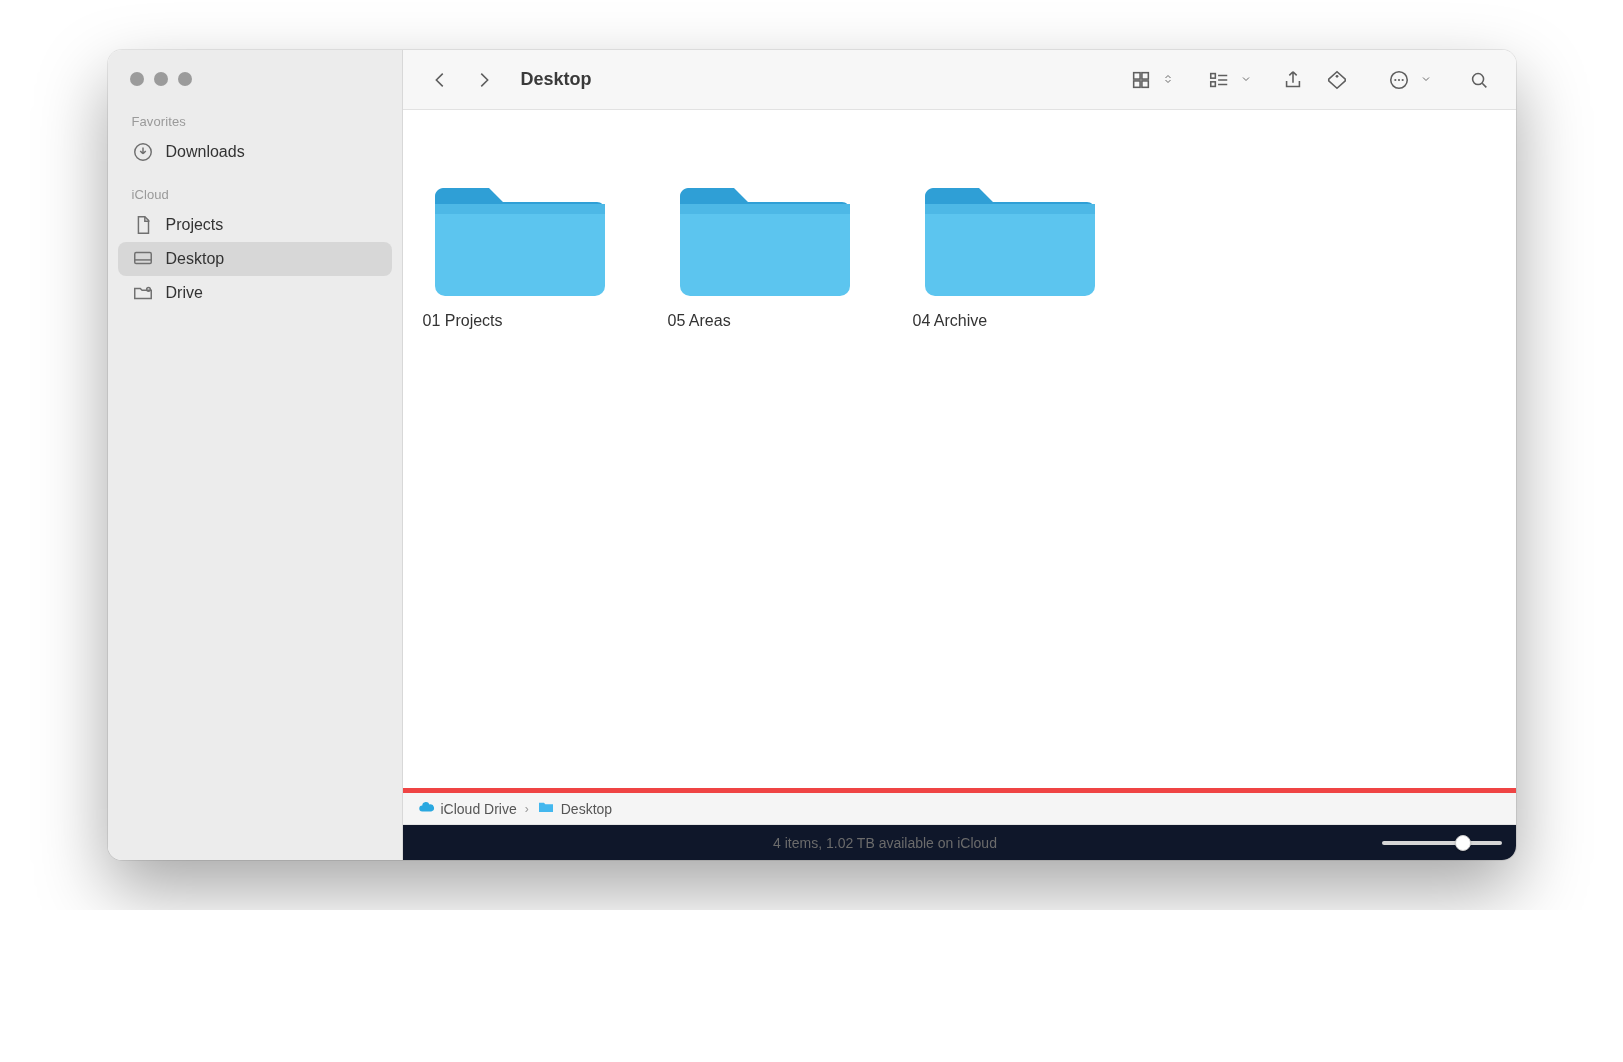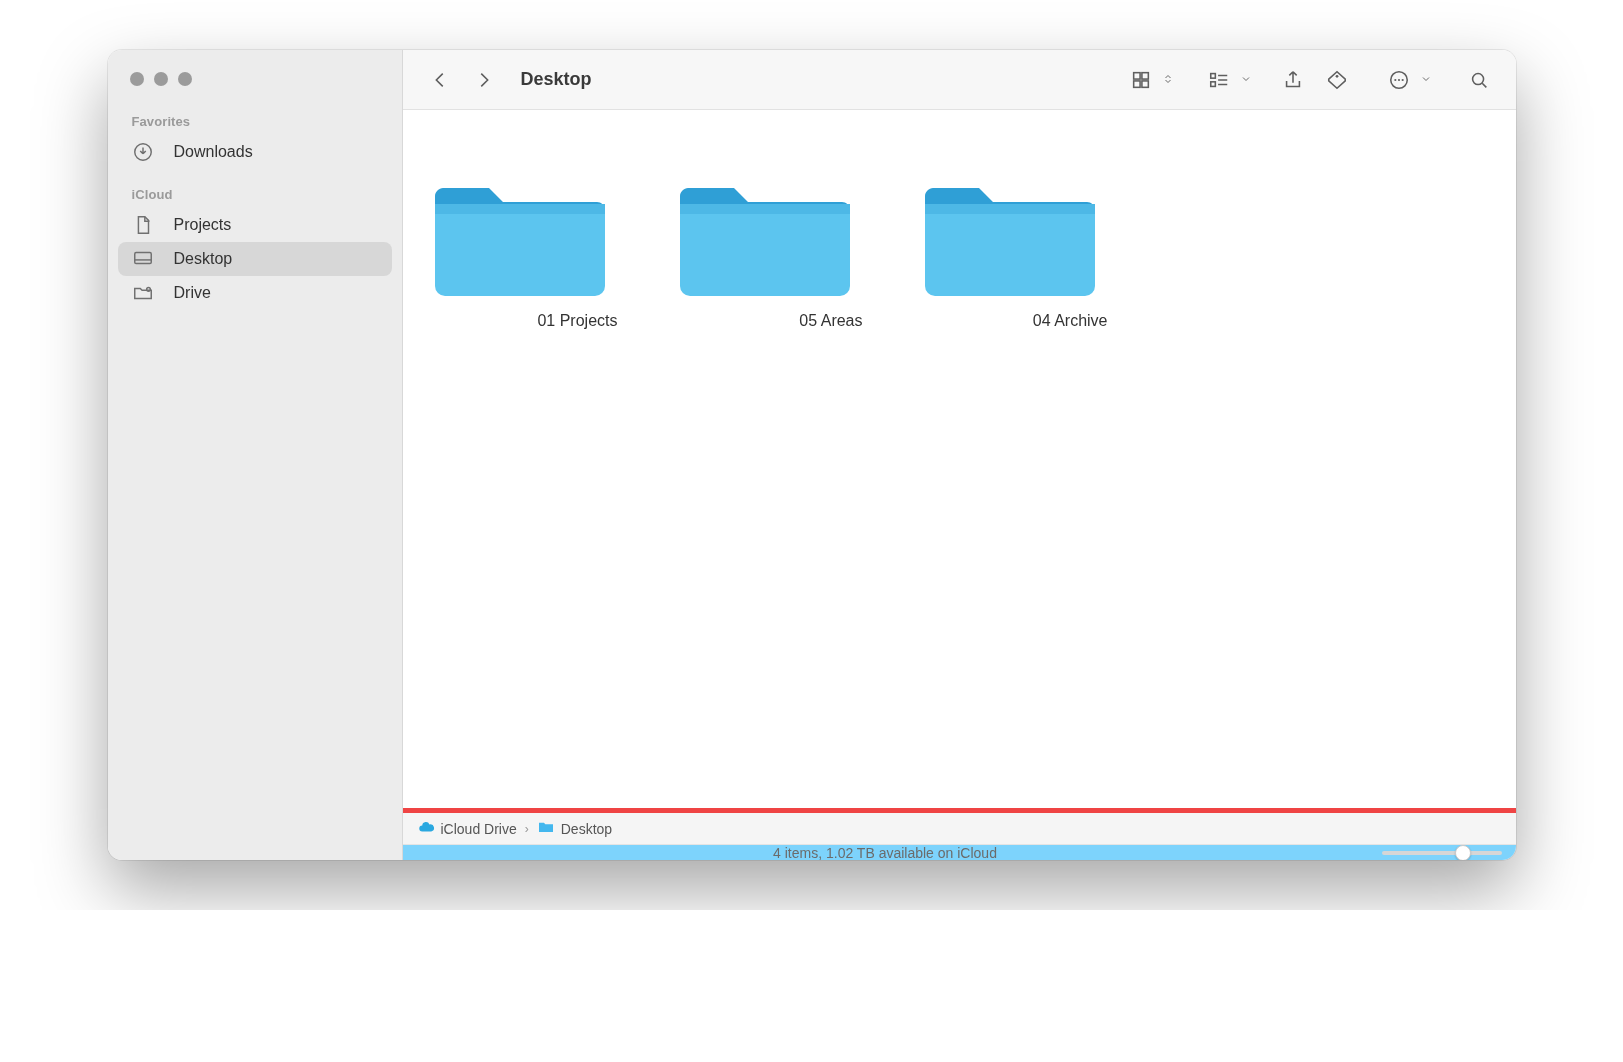--- a/index.html
+++ b/index.html
@@ -30,25 +30,25 @@
   }
   .traffic {
     display: flex; gap: 10px;
     padding-left: 22px; padding-bottom: 28px;
   }
   .dot { width: 14px; height: 14px; border-radius: 50%; background:#9b9b9b; }
   .dot + .dot { }
 
   .side-section { padding: 0 10px 18px 10px; }
   .side-heading {
-    color: #9a9a9a; font-size: 13px; font-weight: 700;
+    color: #9a9a9a; font-size: 13px; font-weight: 400;
     padding: 0 14px 6px 14px; letter-spacing:.1px;
   }
   .side-item {
-    display:flex; align-items:center; gap:20px;
+    display:flex; align-items:center; gap:12px;
     padding: 6px 14px; border-radius:8px;
     font-size: 16px; color:#333; cursor:default;
   }
   .side-item.selected { background:#d7d7d7; }
   .side-icon { width:22px; height:22px; display:flex; align-items:center; justify-content:center; color:#707070; }
   .side-icon svg { width:22px; height:22px; stroke:#707070; fill:none; stroke-width:1.6; }
 
   
   .main { flex:1; display:flex; flex-direction:column; }
 
@@ -69,41 +69,41 @@
   .chev-tiny svg { width:12px; height:12px; stroke:#6a6a6a; stroke-width:2; }
 
   
   .filegrid {
     flex:1; padding: 50px 20px 20px 20px;
     display:flex; align-items:flex-start;
     gap:50px;
     overflow:auto;
   }
   .file {
-    width:195px; text-align:right;
+    width:195px; text-align:left;
   }
   .folder-icon { width:170px; height:140px; margin:0 auto 12px; position:relative; }
   .folder-icon svg { width:100%; height:100%; }
   .file-name { font-size:16px; color:#333; }
 
   
   .pathbar {
     height:36px; border-top:5px solid #ef4444;
     background:#f5f5f5; display:flex; align-items:center;
     padding:0 14px; font-size:14px; color:#555; gap:8px;
   }
   .pathbar .seg { display:flex; align-items:center; gap:6px; }
   .pathbar .icloud svg { width:18px; height:18px; fill:#2aa8e0; }
   .pathbar .mini-folder svg { width:18px; height:14px; fill:#43b7ee; }
   .pathbar .crumb-sep { color:#999; font-size:12px; }
 
   
   .statusbar {
-    height:16px; border-top:1px solid #e4e4e4;
-    background:#7dd3fc; display:flex; align-items:center;
+    height:36px; border-top:1px solid #e4e4e4;
+    background:#0f172a; display:flex; align-items:center;
     padding:0 14px; font-size:14px; color:#6b6b6b;gap:28px;
   }
   .statusbar .status-text { flex:1; text-align:center; }
   .zoom { display:flex; align-items:center; gap:0; }
   .zoom-track { width:120px; height:4px; background:#d6d6d6; border-radius:2px; position:relative; }
   .zoom-thumb { position:absolute; top:50%; left:68%; transform:translate(-50%,-50%);
     width:16px; height:16px; border-radius:50%; background:#fff; border:1px solid #c9c9c9;
     box-shadow:0 1px 2px rgba(0,0,0,.2);
   }
 </style>

